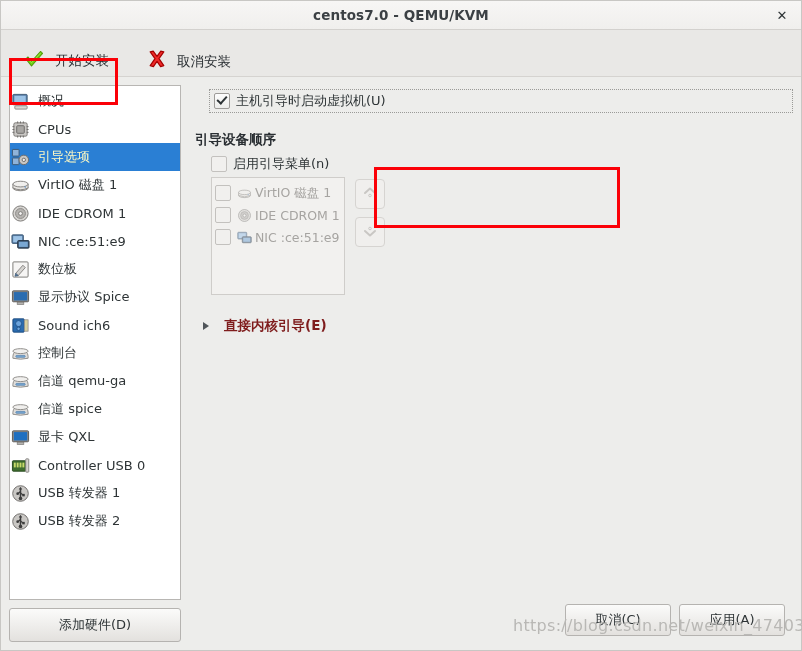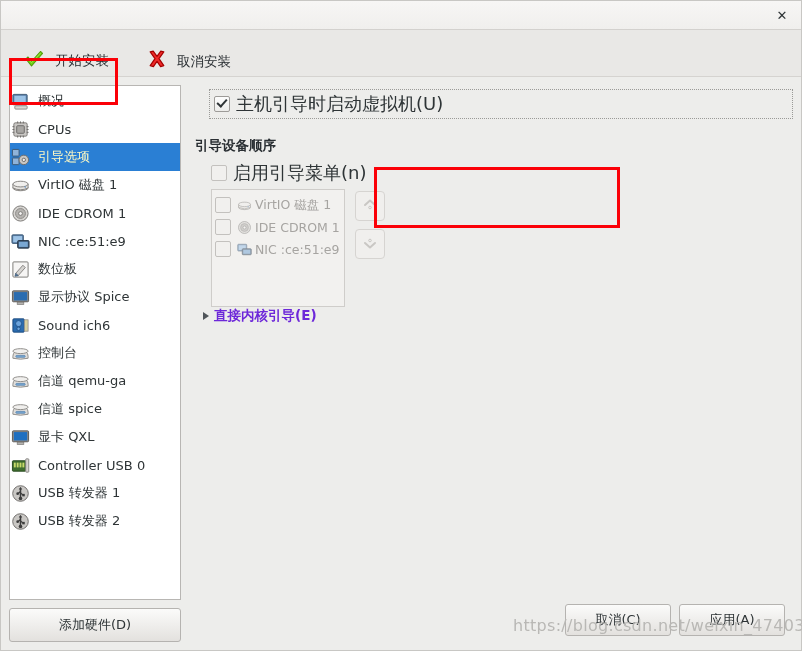--- a/index.html
+++ b/index.html
@@ -185,21 +185,21 @@
     left: 4px; top: 0px;
     width: 4px; height: 8px;
     border: solid #2e3436;
     border-width: 0 2px 2px 0;
     transform: rotate(42deg);
   }
   .chk.disabled {
     border-color: #c3c1be;
     background: #f1f0ee;
   }
-  .chk-label { font-size: 18px; }
+  .chk-label { font-size: 13px; }
 
   .plain-row {
     display: flex;
     align-items: center;
     margin-left: 16px;
     margin-bottom: 4px;
   }
 
   
   #boot-block {
@@ -233,26 +233,27 @@
     border-radius: 4px;
     background: #f0efed;
     display: flex; align-items: center; justify-content: center;
     cursor: default;
   }
 
   
   #expander {
     display: flex;
     align-items: center;
-    gap: 5px;
+    gap: 15px;
     margin-left: 8px;
+    margin-top: 22px;
     cursor: pointer;
     font-size: 13.5px;
     font-weight: bold;
-    color: #6d28d9;
+    color: #7f1d1d;
   }
   .tri {
     width: 0; height: 0;
     border-left: 6px solid #50555a;
     border-top: 4.5px solid transparent;
     border-bottom: 4.5px solid transparent;
   }
 
   
   #footer {
@@ -302,20 +303,21 @@
     z-index: 60;
     font-family: "DejaVu Sans", "Liberation Sans", sans-serif;
   }
 </style>
 </head>
 <body>
 
 <div id="window">
 
   <div id="titlebar">
+    <span class="title">centos7.0 - QEMU/KVM</span>
     <div id="close-btn">✕</div>
   </div>
 
   <div id="toolbar">
 
     <div class="tb-item">
       <span>
         <svg width="22" height="22" viewBox="0 0 22 22">
           <path d="M3 11 L5 9 L8.5 13.5 L17.5 3.5 L19.5 5.5 L8.5 18 Z" fill="#73d216" stroke="#4e9a06" stroke-width="1.1" stroke-linejoin="round"></path>
           <path d="M5 10 L8.6 14.6 L18 4.6" fill="none" stroke="#a6ea5a" stroke-width="1" opacity="0.8"></path>

